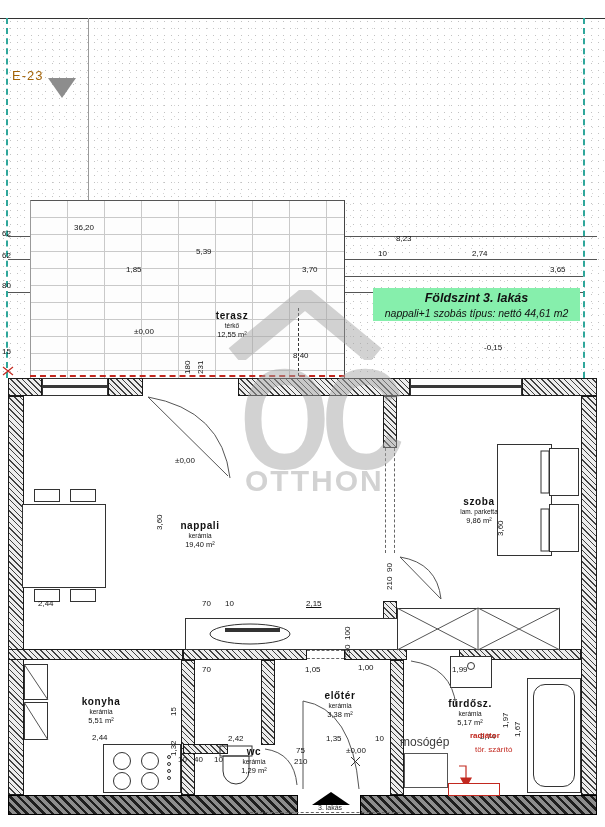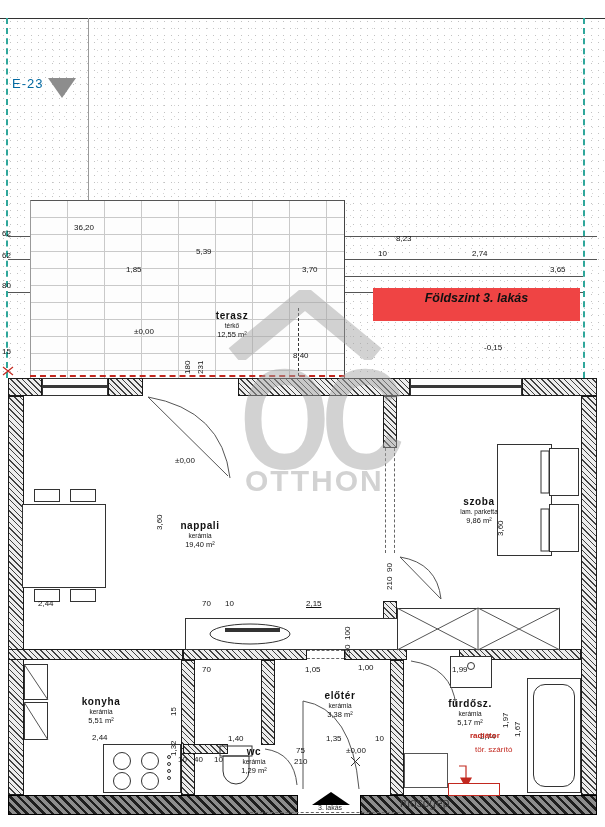--- a/index.html
+++ b/index.html
@@ -25,25 +25,25 @@
   .dash-h{border-top:1px dashed #666;}
   .dash-v{border-left:1px dashed #666;}
   .furn{border:1px solid #333;background:#fff;}
   .furn2{border:1px solid #555;background:#fff;}
   .dim{position:absolute;font-size:8px;line-height:1;color:#141414;white-space:nowrap;z-index:30;}
   .dim.rot{transform:rotate(-90deg);transform-origin:left top;}
   .room-label{position:absolute;text-align:center;transform:translateX(-50%);z-index:30;}
   .rname{display:block;font-weight:bold;font-size:10px;letter-spacing:.6px;}
   .rfloor{display:block;font-size:6.5px;margin-top:1px;}
   .rarea{display:block;font-size:7.5px;margin-top:1px;}
-  .titlebox{background:#ef4444;z-index:25;text-align:center;font-style:italic;}
+  .titlebox{background:#86efac;z-index:25;text-align:center;font-style:italic;}
   .tb1{font-size:12.5px;font-weight:bold;padding-top:3px;}
   .tb2{font-size:10.5px;padding-top:2px;}
   .tb-green{background:#e9e7e2;z-index:25;font-style:italic;font-weight:bold;font-size:11px;color:#2fa79b;padding:2px 0 0 3px;}
-  .plancode{position:absolute;left:12px;top:76px;font-size:13px;color:#0369a1;letter-spacing:1px;}
+  .plancode{position:absolute;left:12px;top:68px;font-size:13px;color:#a16207;letter-spacing:1px;}
   .tri-down{position:absolute;left:48px;top:78px;width:0;height:0;
             border-left:14px solid transparent;border-right:14px solid transparent;border-top:20px solid #8d8d8d;}
   .wm{position:absolute;z-index:50;color:#a6a6a6;opacity:.5;font-weight:bold;pointer-events:none;line-height:1;}
   .wm-oc{font-size:115px;letter-spacing:-8px;transform:scaleY(1.25);transform-origin:top left;}
   .wm-word{font-size:30px;letter-spacing:2px;}
   .redtext{position:absolute;color:#c2281f;font-size:8px;line-height:1;z-index:35;white-space:nowrap;}
   .radiator{border:1.5px solid #c2281f;background:#fff;z-index:20;}
   .mosogep-label{position:absolute;font-size:12px;color:#3c3c3c;z-index:35;white-space:nowrap;}
   .unit-label{position:absolute;font-size:7px;color:#222;z-index:35;white-space:nowrap;}
   .entry-tri{position:absolute;width:0;height:0;border-left:19px solid transparent;border-right:19px solid transparent;
@@ -69,20 +69,21 @@
   <div class="abs dimline" style="left:88px;top:276px;width:495px;"></div>
   <div class="abs dimline" style="left:8px;top:292px;width:575px;"></div>
   <div class="abs dimline" style="left:60px;top:680px;width:380px;background:#777;"></div>
 
   <div class="abs brick" style="left:30px;top:200px;width:315px;height:178px;"></div>
   <div class="abs red-dash-h" style="left:30px;top:375px;width:315px;height:0;"></div>
   <div class="abs dash-v" style="left:298px;top:308px;width:0;height:68px;border-color:#333;"></div>
 
   <div class="abs titlebox" style="left:373px;top:288px;width:207px;height:33px;">
     <div class="tb1">Földszint 3. lakás</div>
+    <div class="tb2">nappali+1 szobás típus: nettó 44,61 m2</div>
   </div>
 
   <div class="abs" style="left:8px;top:378px;width:589px;height:437px;background:#fff;border:1px solid #333;"></div>
 
   <div class="abs wall" style="left:8px;top:378px;width:34px;height:18px;"></div>
   <div class="abs window" style="left:42px;top:378px;width:66px;height:18px;"></div>
   <div class="abs wall" style="left:108px;top:378px;width:35px;height:18px;"></div>
   <div class="abs opening" style="left:143px;top:378px;width:95px;height:18px;"></div>
   <div class="abs wall" style="left:238px;top:378px;width:172px;height:18px;"></div>
   <div class="abs window" style="left:410px;top:378px;width:112px;height:18px;"></div>
@@ -240,35 +241,35 @@
       <span class="dim" style="left: 306px; top: 600px; text-decoration: underline;">2,15</span>
       <span class="dim rot" style="left: 344px; top: 640px;">100</span>
       <span class="dim rot" style="left: 344px; top: 658px;">230</span>
       <span class="dim" style="left: 202px; top: 666px;">70</span>
       <span class="dim" style="left: 305px; top: 666px;">1,05</span>
       <span class="dim" style="left: 358px; top: 664px;">1,00</span>
       <span class="dim" style="left: 452px; top: 666px;">1,99</span>
       <span class="dim rot" style="left: 170px; top: 716px;">15</span>
       <span class="dim rot" style="left: 170px; top: 756px;">1,32</span>
       <span class="dim" style="left: 92px; top: 734px;">2,44</span>
-      <span class="dim" style="left: 228px; top: 735px;">1,40</span>
+      <span class="dim" style="left: 228px; top: 735px;">2,42</span>
       <span class="dim" style="left: 178px; top: 756px;">10</span>
       <span class="dim" style="left: 194px; top: 756px;">40</span>
       <span class="dim" style="left: 214px; top: 756px;">10</span>
       <span class="dim" style="left: 326px; top: 735px;">1,35</span>
       <span class="dim" style="left: 375px; top: 735px;">10</span>
       <span class="dim" style="left: 296px; top: 747px;">75</span>
       <span class="dim" style="left: 294px; top: 758px;">210</span>
       <span class="dim" style="left: 346px; top: 747px;">±0,00</span>
       <span class="dim" style="left: 480px; top: 733px;">2,74</span>
       <span class="dim rot" style="left: 502px; top: 728px;">1,97</span>
       <span class="dim rot" style="left: 514px; top: 737px;">1,67</span>
     </div>
 
-  <div class="mosogep-label" style="left:400px;top:796px;">mosógép</div>
+  <div class="mosogep-label" style="left:400px;top:735px;">mosógép</div>
   <div class="redtext" style="left:475px;top:746px;">tör. szárító</div>
   <div class="redtext" style="left:470px;top:732px;font-weight:bold;">radiátor</div>
   <div class="unit-label" style="left:318px;top:804px;">3. lakás</div>
 
   <svg class="wm" width="160" height="70" viewBox="0 0 160 70" style="left:225px;top:290px;">
     <polyline points="10,66 80,8 150,66" fill="none" stroke="#a6a6a6" stroke-width="20"></polyline>
   </svg>
   <div class="wm wm-oc" style="left:240px;top:348px;">OC</div>
   <div class="wm wm-word" style="left:232px;top:466px;margin-left:13px;">OTTHON</div>
 

